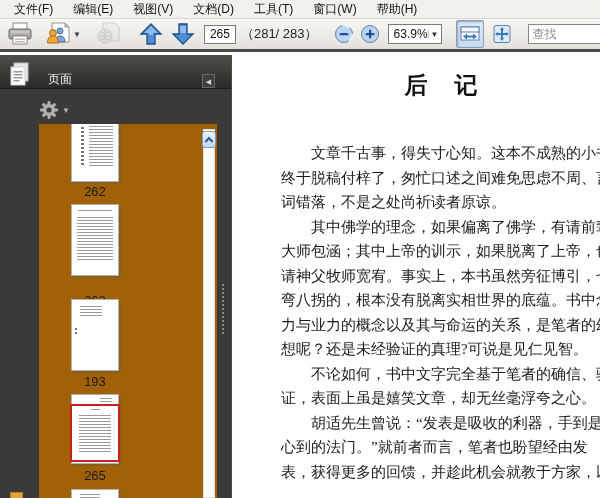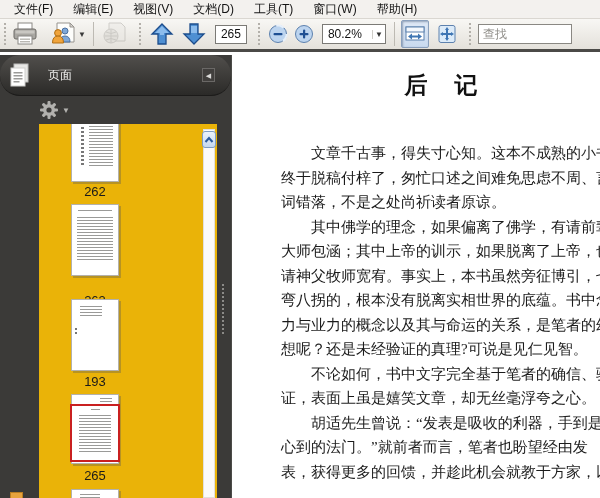--- a/index.html
+++ b/index.html
@@ -36,35 +36,35 @@
   .zoom-box .dd{ width:13px; text-align:center; font-size:8px; color:#333; border-left:1px solid #cfcdc8; }
   .find-input{ width:94px; height:20px; margin-left:3px; border:1px solid #8a8883;
     font-size:12px; padding:0 4px; color:#333; background:#fff; }
   .find-input::placeholder{ color:#8e8c87; }
 
   
   .content{ position:absolute; top:55px; left:0; width:600px; height:443px; }
 
   
   .sidebar{ position:absolute; left:0; top:0; width:231px; height:443px; background:#3b3a38; }
-  .panel-header{ position:absolute; left:0; top:0; width:231px; height:41px;
+  .panel-header{ position:absolute; left:0; top:0; width:231px; height:34px;
     background:linear-gradient(#514f4c,#2b2a28); border-bottom:1px solid #1c1b1a;
-    display:flex; align-items:center;border-radius:20px; }
+    display:flex; align-items:flex-end; }
   .panel-header .ph-icon{ margin-left:8px; }
   .panel-title{ color:#f2f2f0; font-size:12px; margin-left:16px; flex:1; }
   .collapse-btn{ width:13px; height:14px; margin-right:16px; background:#413f3d;
     border:1px solid #6a6866; display:flex; align-items:center; justify-content:center; }
   .collapse-btn span{ color:#dcdcda; font-size:7px; line-height:1; }
   .gear-row{ position:absolute; left:39px; top:41px; width:178px; height:28px;
     display:flex; align-items:center; }
   .gear-row .caret2{ color:#b3b2af; font-size:8px; margin-left:3px; }
 
   
   .thumb-panel{ position:absolute; left:39px; top:69px; width:178px; height:374px;
-    background:#eab308; overflow:hidden; }
+    background:#a16207; overflow:hidden; }
   .v-scroll{ position:absolute; right:1px; top:5px; width:14px; height:369px; }
   .v-scroll .track{ position:absolute; left:1px; top:0; width:12px; height:100%;
     background:#fbfaf8; border:1px solid #e2e0db; }
   .scroll-up{ position:absolute; left:0; top:2px; width:14px; height:17px;
     background:linear-gradient(#eaf2fb,#c6d9f0); border:1px solid #7e9dc4; border-radius:3px;
     display:flex; align-items:center; justify-content:center; }
   .thumb{ position:absolute; left:32px; width:48px; background:#fff;
     border:1px solid #b3b1ac; box-shadow:2px 2px 0 rgba(90,88,84,.35); }
   .thumb-label{ position:absolute; left:22px; width:68px; text-align:center;
     font-size:13px; color:#1a1a1a; font-family:"Liberation Sans",sans-serif; }
@@ -151,40 +151,41 @@
       </svg>
     </div>
     <div class="tb-btn" style="margin-left:2px">
       <svg width="24" height="24" viewBox="0 0 24 24">
         <path d="M12 22 L2 12 H8 V2 H16 V12 H22 Z" fill="#4e8fd2" stroke="#1d4d8c" stroke-width="1.3"></path>
         <path d="M9 4 H15 V11 H9 Z" fill="#8cbcec"></path>
       </svg>
     </div>
 
     <input class="page-input" value="265" style="">
+    <div class="page-count">（281/ 283）</div>
 
     <div class="grip" style="margin-left:10px"></div>
 
     <div class="tb-btn" style="margin-left:1px">
       <svg width="20" height="20" viewBox="0 0 20 20">
         <circle cx="10" cy="10" r="8.5" fill="#bcd4ef" stroke="#5d81ae"></circle>
         <circle cx="10" cy="10" r="8.5" fill="none" stroke="#e7f0fa" stroke-width="2" stroke-dasharray="8 30"></circle>
         <rect x="5.5" y="9" width="9" height="2.2" rx="1" fill="#1e4f93"></rect>
       </svg>
     </div>
     <div class="tb-btn">
       <svg width="20" height="20" viewBox="0 0 20 20">
         <circle cx="10" cy="10" r="8.5" fill="#bcd4ef" stroke="#5d81ae"></circle>
         <rect x="5.5" y="9" width="9" height="2.2" rx="1" fill="#1e4f93"></rect>
         <rect x="9" y="5.5" width="2.2" height="9" rx="1" fill="#1e4f93"></rect>
       </svg>
     </div>
 
     <div class="zoom-box">
-      <span class="val">80.2%</span>
+      <span class="val">63.9%</span>
       <span class="dd">▼</span>
     </div>
 
     <div class="tb-sep" style="margin-left:8px"></div>
 
     <div class="tb-btn pressed" style="margin-left:2px">
       <svg width="22" height="20" viewBox="0 0 22 20">
         <rect x="2" y="3" width="18" height="13" fill="#ffffff" stroke="#5d81ae"></rect>
         <rect x="2" y="3" width="18" height="5" fill="#f4f8fd" stroke="#5d81ae"></rect>
         <path d="M4 12.5 L8 9.5 V11.5 H14 V9.5 L18 12.5 L14 15.5 V13.5 H8 V15.5 Z" fill="#3f76b4"></path>

